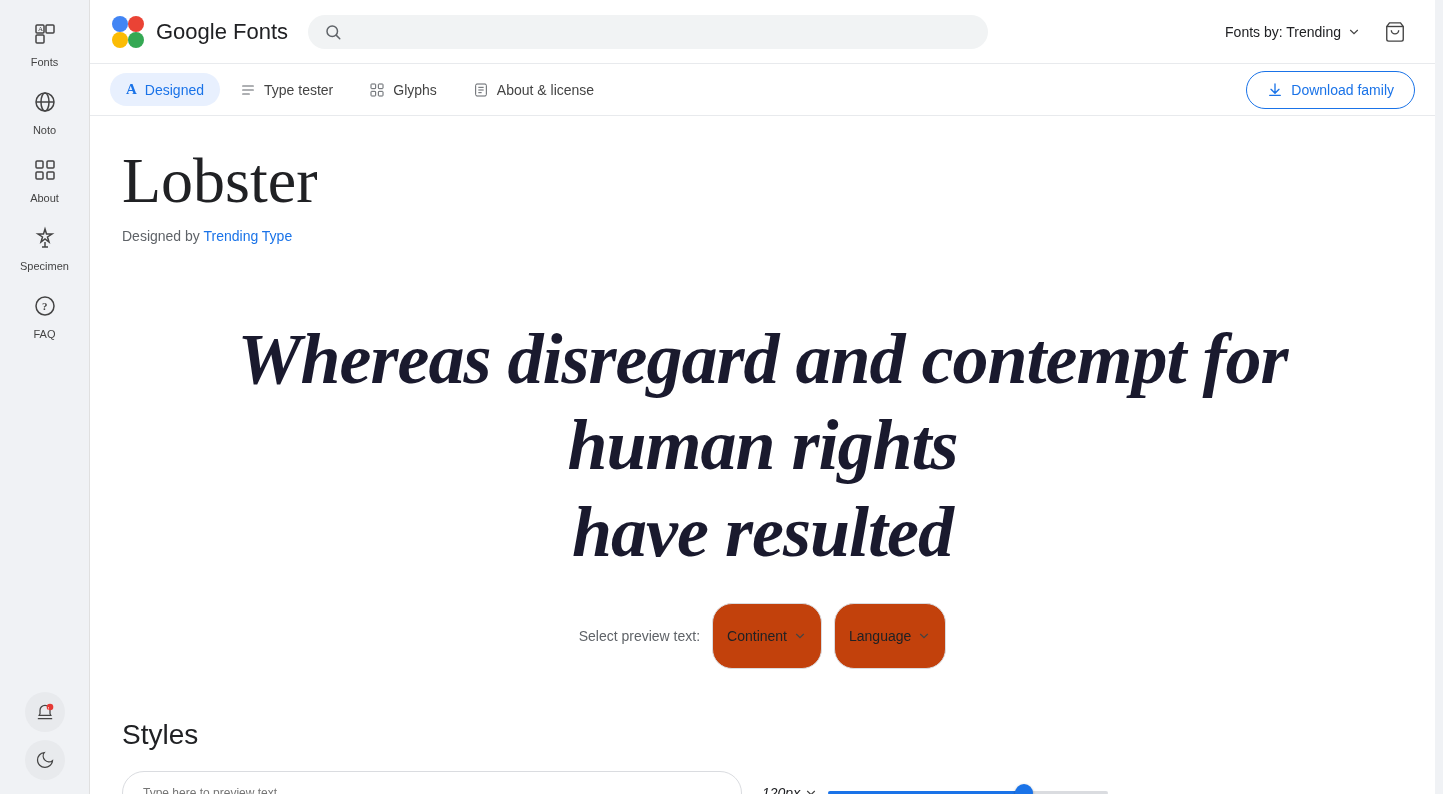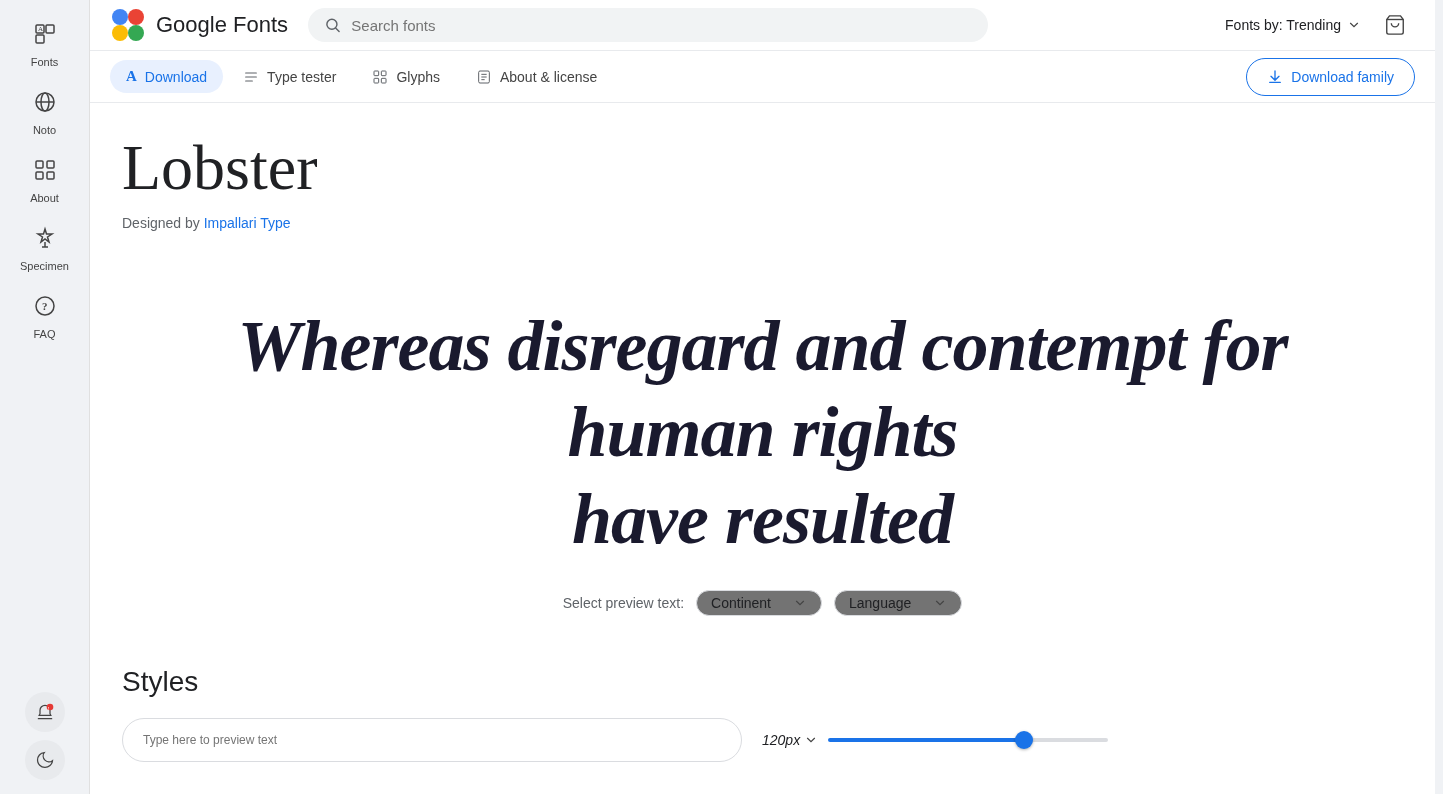--- a/index.html
+++ b/index.html
@@ -67,21 +67,21 @@
       overflow: hidden;
     }
 
     
     #header {
       display: flex;
       align-items: center;
       padding: 10px 20px;
       background: #fff;
       border-bottom: 1px solid #e8eaed;
-      height: 51px;
+      height: 64px;
       flex-shrink: 0;
     }
     .logo-area {
       display: flex;
       align-items: center;
       gap: 10px;
       margin-right: 20px;
     }
     .header-title {
       font-size: 22px;
@@ -222,25 +222,25 @@
       gap: 12px;
       margin-top: 28px;
     }
     .preview-label {
       font-size: 14px;
       color: #5f6368;
     }
     .dropdown-pill {
       display: flex;
       align-items: center;
-      gap: 22px;
-      padding: 4px 14px;
+      gap: 6px;
+      padding: 24px 14px;
       border: 1.5px solid #dadce0;
       border-radius: 20px;
-      background: #737373;
+      background: #c2410c;
       font-size: 14px;
       cursor: pointer;
       color: #202124;
     }
 
     
     .styles-section {
       padding: 20px 0;
     }
     .styles-title {
@@ -392,42 +392,41 @@
         <circle cx="10" cy="26" r="8" fill="#FBBC05"></circle>
         <circle cx="26" cy="26" r="8" fill="#34A853"></circle>
       </svg>
       <span class="header-title">Google Fonts</span>
     </div>
     <div class="search-bar">
       <svg width="18" height="18" viewBox="0 0 24 24" fill="none">
         <circle cx="11" cy="11" r="7" stroke="#5f6368" stroke-width="2"></circle>
         <line x1="16.5" y1="16.5" x2="21" y2="21" stroke="#5f6368" stroke-width="2" stroke-linecap="round"></line>
       </svg>
-      <input type="text" placeholder="Search fonts" style="">
     </div>
     <button class="sort-btn">
       <span>Fonts by: Trending</span>
       <svg width="14" height="14" viewBox="0 0 24 24" fill="none">
         <path d="M6 9l6 6 6-6" stroke="#444" stroke-width="2" stroke-linecap="round"></path>
       </svg>
     </button>
     <button class="cart-btn">
       <svg width="22" height="22" viewBox="0 0 24 24" fill="none">
         <path d="M6 2L3 6v14a2 2 0 002 2h14a2 2 0 002-2V6l-3-4z" stroke="#444" stroke-width="1.5"></path>
         <line x1="3" y1="6" x2="21" y2="6" stroke="#444" stroke-width="1.5"></line>
         <path d="M16 10a4 4 0 01-8 0" stroke="#444" stroke-width="1.5"></path>
       </svg>
     </button>
   </div>
 
   <div id="tabs-bar">
     <div class="tabs-left">
       <button class="tab-item active">
         <span style="font-weight:bold;font-size:15px;font-family:serif;">A</span>
-        <span>Download</span>
+        <span>Designed</span>
       </button>
       <button class="tab-item">
         <svg width="16" height="16" viewBox="0 0 24 24" fill="none">
           <path d="M4 6h16M4 12h16M4 18h10" stroke="#5f6368" stroke-width="1.8" stroke-linecap="round"></path>
         </svg>
         <span>Type tester</span>
       </button>
       <button class="tab-item">
         <svg width="16" height="16" viewBox="0 0 24 24" fill="none">
           <rect x="3" y="3" width="7" height="7" rx="1" stroke="#5f6368" stroke-width="1.5"></rect>
@@ -454,21 +453,21 @@
       </svg>
       <span>Download family</span>
     </button>
   </div>
 
   <div id="content">
 
     <div class="font-title">Lobster</div>
     <div class="designed-by">
       <span>Designed by</span>
-      <a href="#">Impallari Type</a>
+      <a href="#">Trending Type</a>
     </div>
 
     <div class="preview-section">
       <div class="preview-text">
         <span>Whereas disregard and contempt for human rights</span><br>
         <span>have resulted</span>
       </div>
       <div class="preview-controls">
         <span class="preview-label">Select preview text:</span>
         <button class="dropdown-pill">

